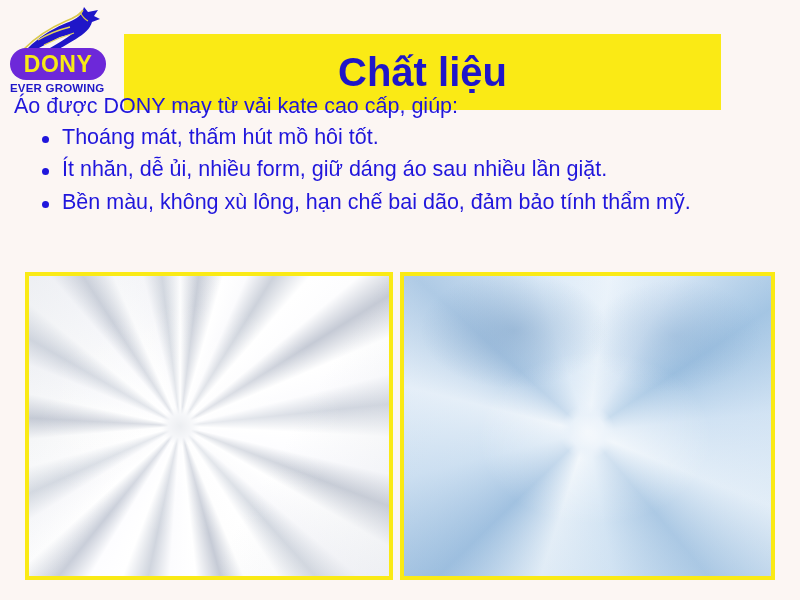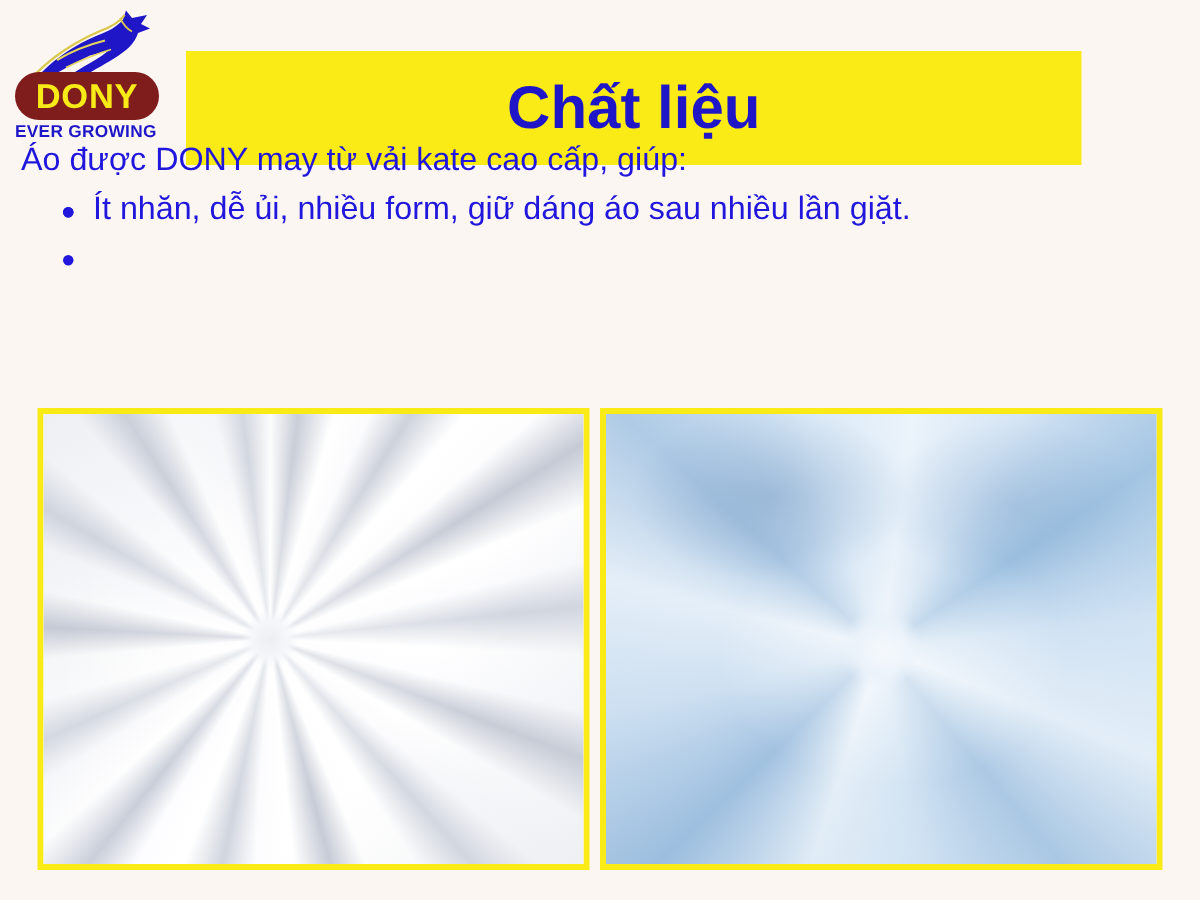--- a/index.html
+++ b/index.html
@@ -36,21 +36,21 @@
     width: 96px;
     height: 50px;
   }
   .logo-pill {
     position: absolute;
     left: 4px;
     top: 44px;
     width: 96px;
     height: 32px;
     border-radius: 16px;
-    background: #7f1d1d;
+    background: #6d28d9;
     display: flex;
     align-items: center;
     justify-content: center;
   }
   .logo-pill-text {
     color: #f7ea16;
     font-size: 23px;
     font-weight: bold;
     letter-spacing: 0.5px;
     font-family: "Liberation Sans", sans-serif;
@@ -228,27 +228,29 @@
 
   <div class="title-banner">
     <span class="title-text">Chất liệu</span>
   </div>
 
   <div class="body-copy">
     <p class="intro-line">Áo được DONY may từ vải kate cao cấp, giúp:</p>
     <ul class="bullet-list">
       <li class="bullet-item">
         <span class="bullet-dot"></span>
+        <span>Thoáng mát, thấm hút mồ hôi tốt.</span>
       </li>
       <li class="bullet-item">
         <span class="bullet-dot"></span>
         <span>Ít nhăn, dễ ủi, nhiều form, giữ dáng áo sau nhiều lần giặt.</span>
       </li>
       <li class="bullet-item">
         <span class="bullet-dot"></span>
+        <span>Bền màu, không xù lông, hạn chế bai dão, đảm bảo tính thẩm mỹ.</span>
       </li>
     </ul>
   </div>
 
   <div class="image-row">
     <div class="photo-frame left">
       <div class="fabric fabric-white" aria-label="Vải kate màu trắng xoắn"></div>
     </div>
     <div class="photo-frame right">
       <div class="fabric fabric-blue" aria-label="Vải kate màu xanh nhạt xoắn"></div>

